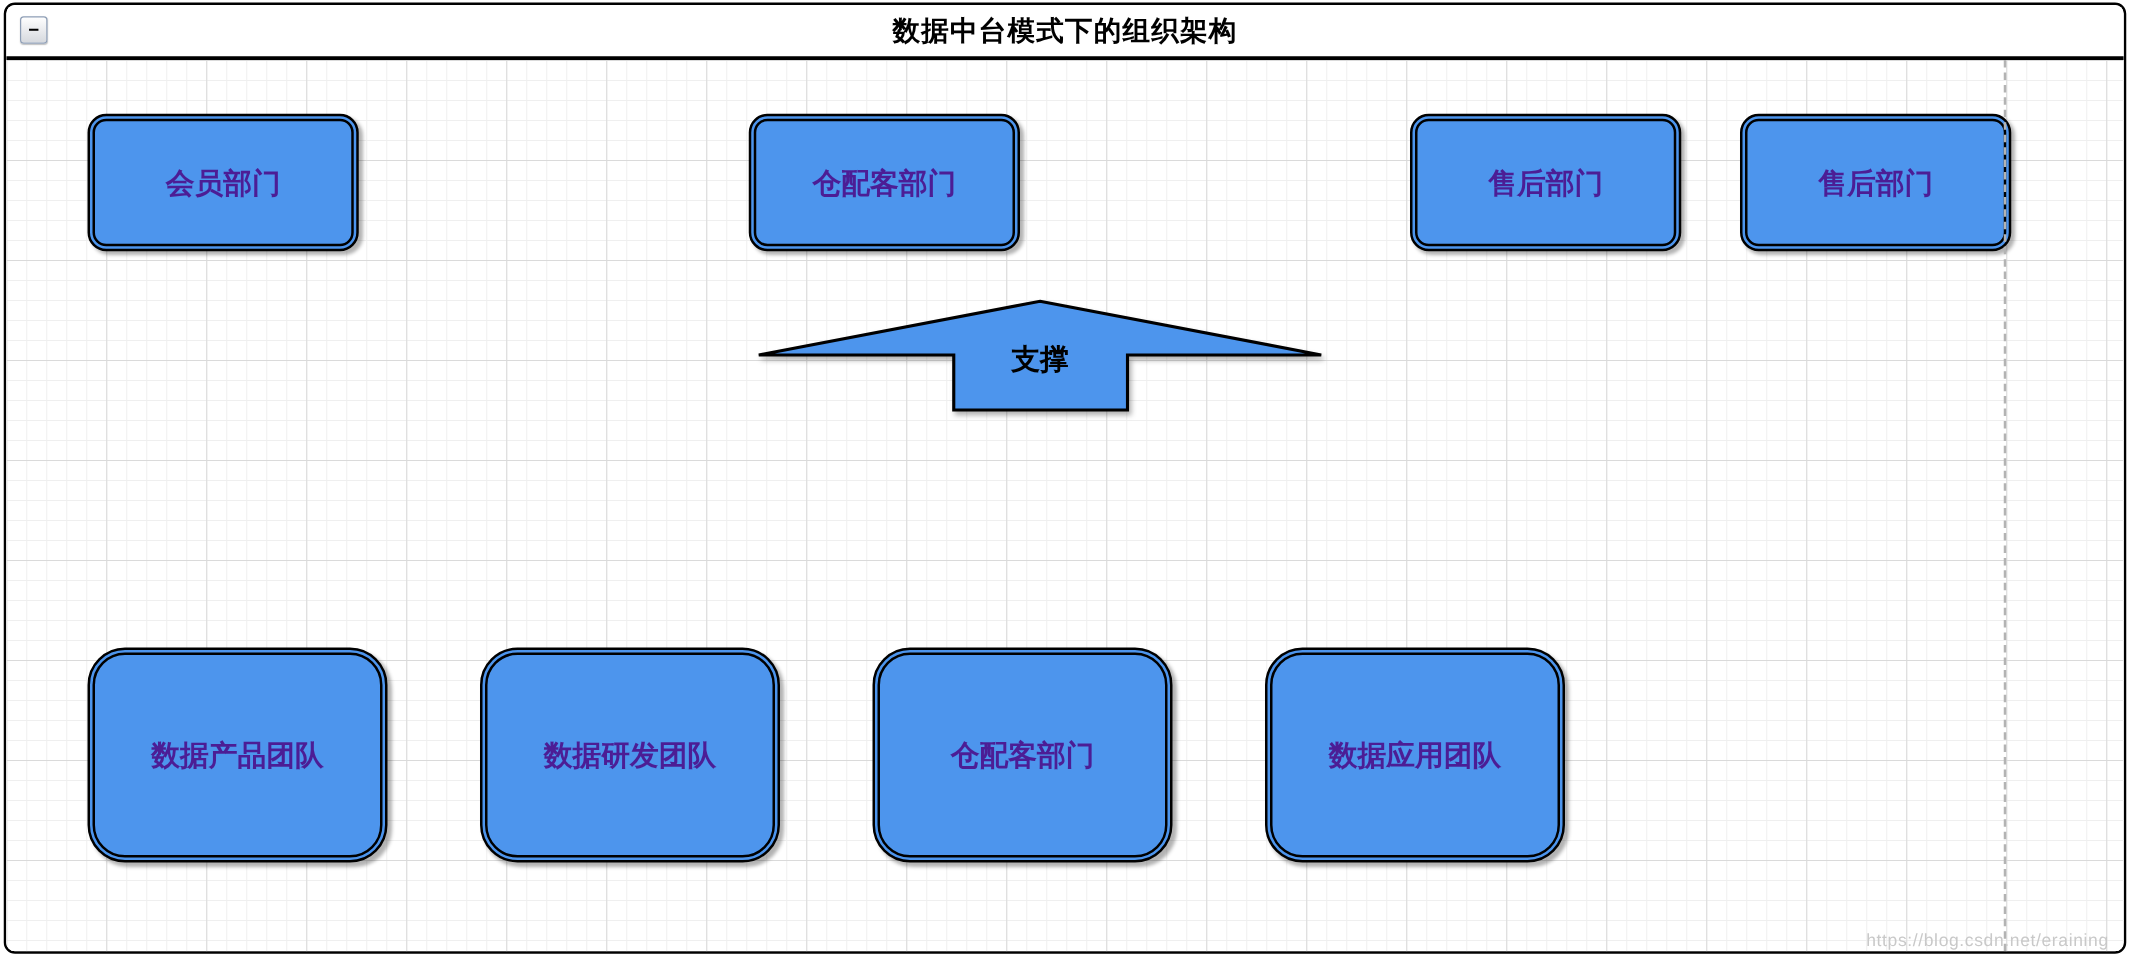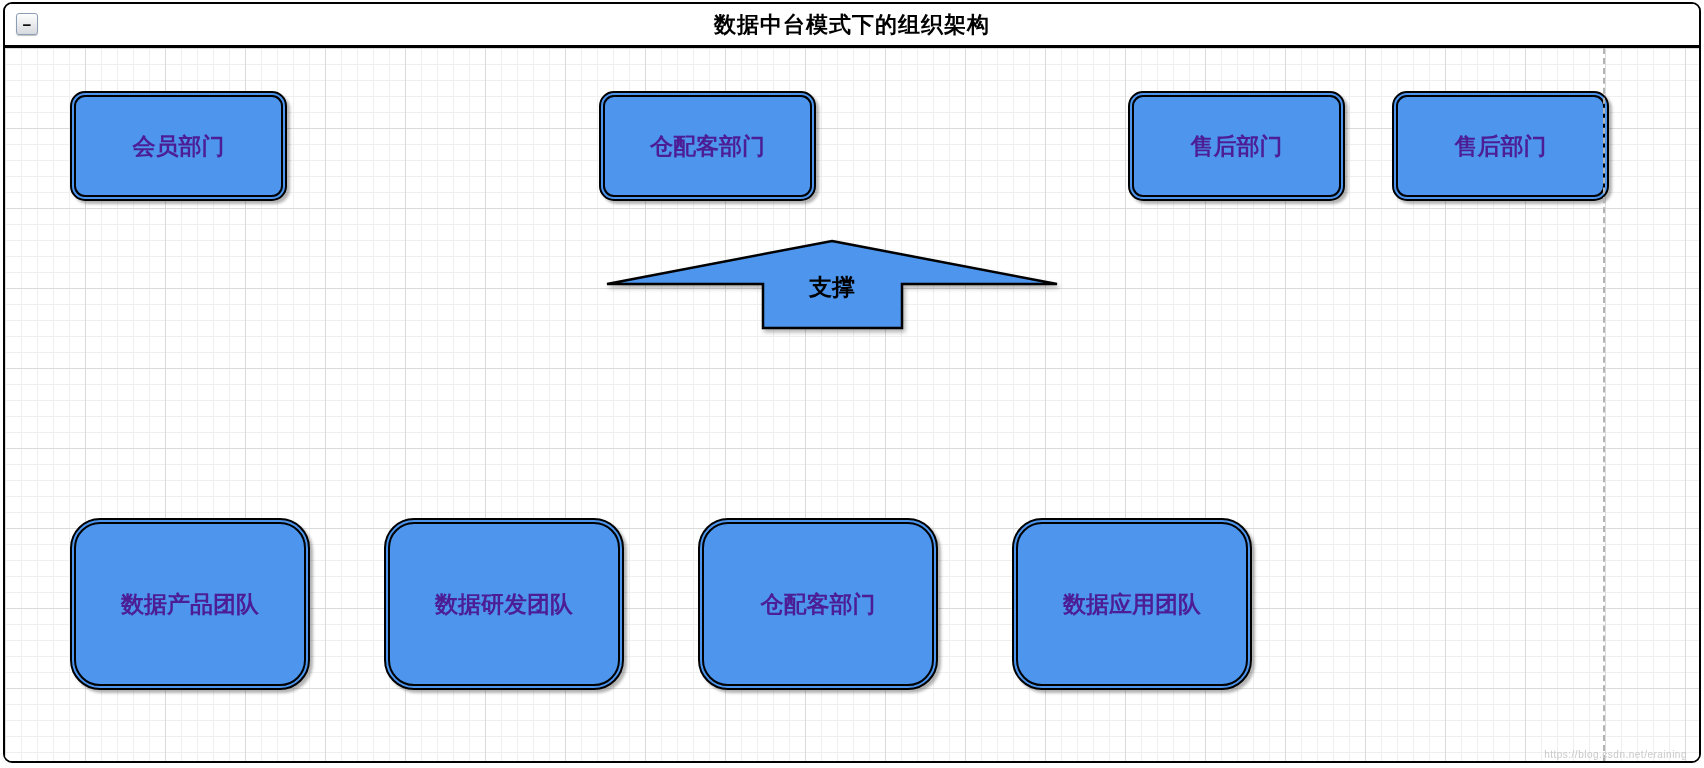--- a/index.html
+++ b/index.html
@@ -53,21 +53,21 @@
   .gray{background:#e8e8e8;}
   .arrow-svg{position:absolute;left:575px;top:182px;width:500px;height:110px;overflow:visible;}
   .arrow-svg polygon{fill:#4d95ed;stroke:#000;stroke-width:2.5;filter:drop-shadow(2px 3px 2px rgba(0,0,0,.3));}
   .arrow-svg text{font-size:23px;font-weight:bold;fill:#000;text-anchor:middle;
     font-family:"Liberation Sans","DejaVu Sans",sans-serif;}
   .page-divider{
     position:absolute;left:1598px;top:0;bottom:0;width:0;
     border-left:2px dashed #b3b3b3;
   }
   .watermark{
-    position:absolute;right:12px;bottom:1px;font-size:10px;color:#c9c9c9;
+    position:absolute;right:12px;bottom:1px;font-size:14px;color:#c9c9c9;
     letter-spacing:.5px;
     padding-left:24px;
   }
 </style>
 </head>
 <body>
 
 <div class="frame">
 
   <div class="titlebar">

